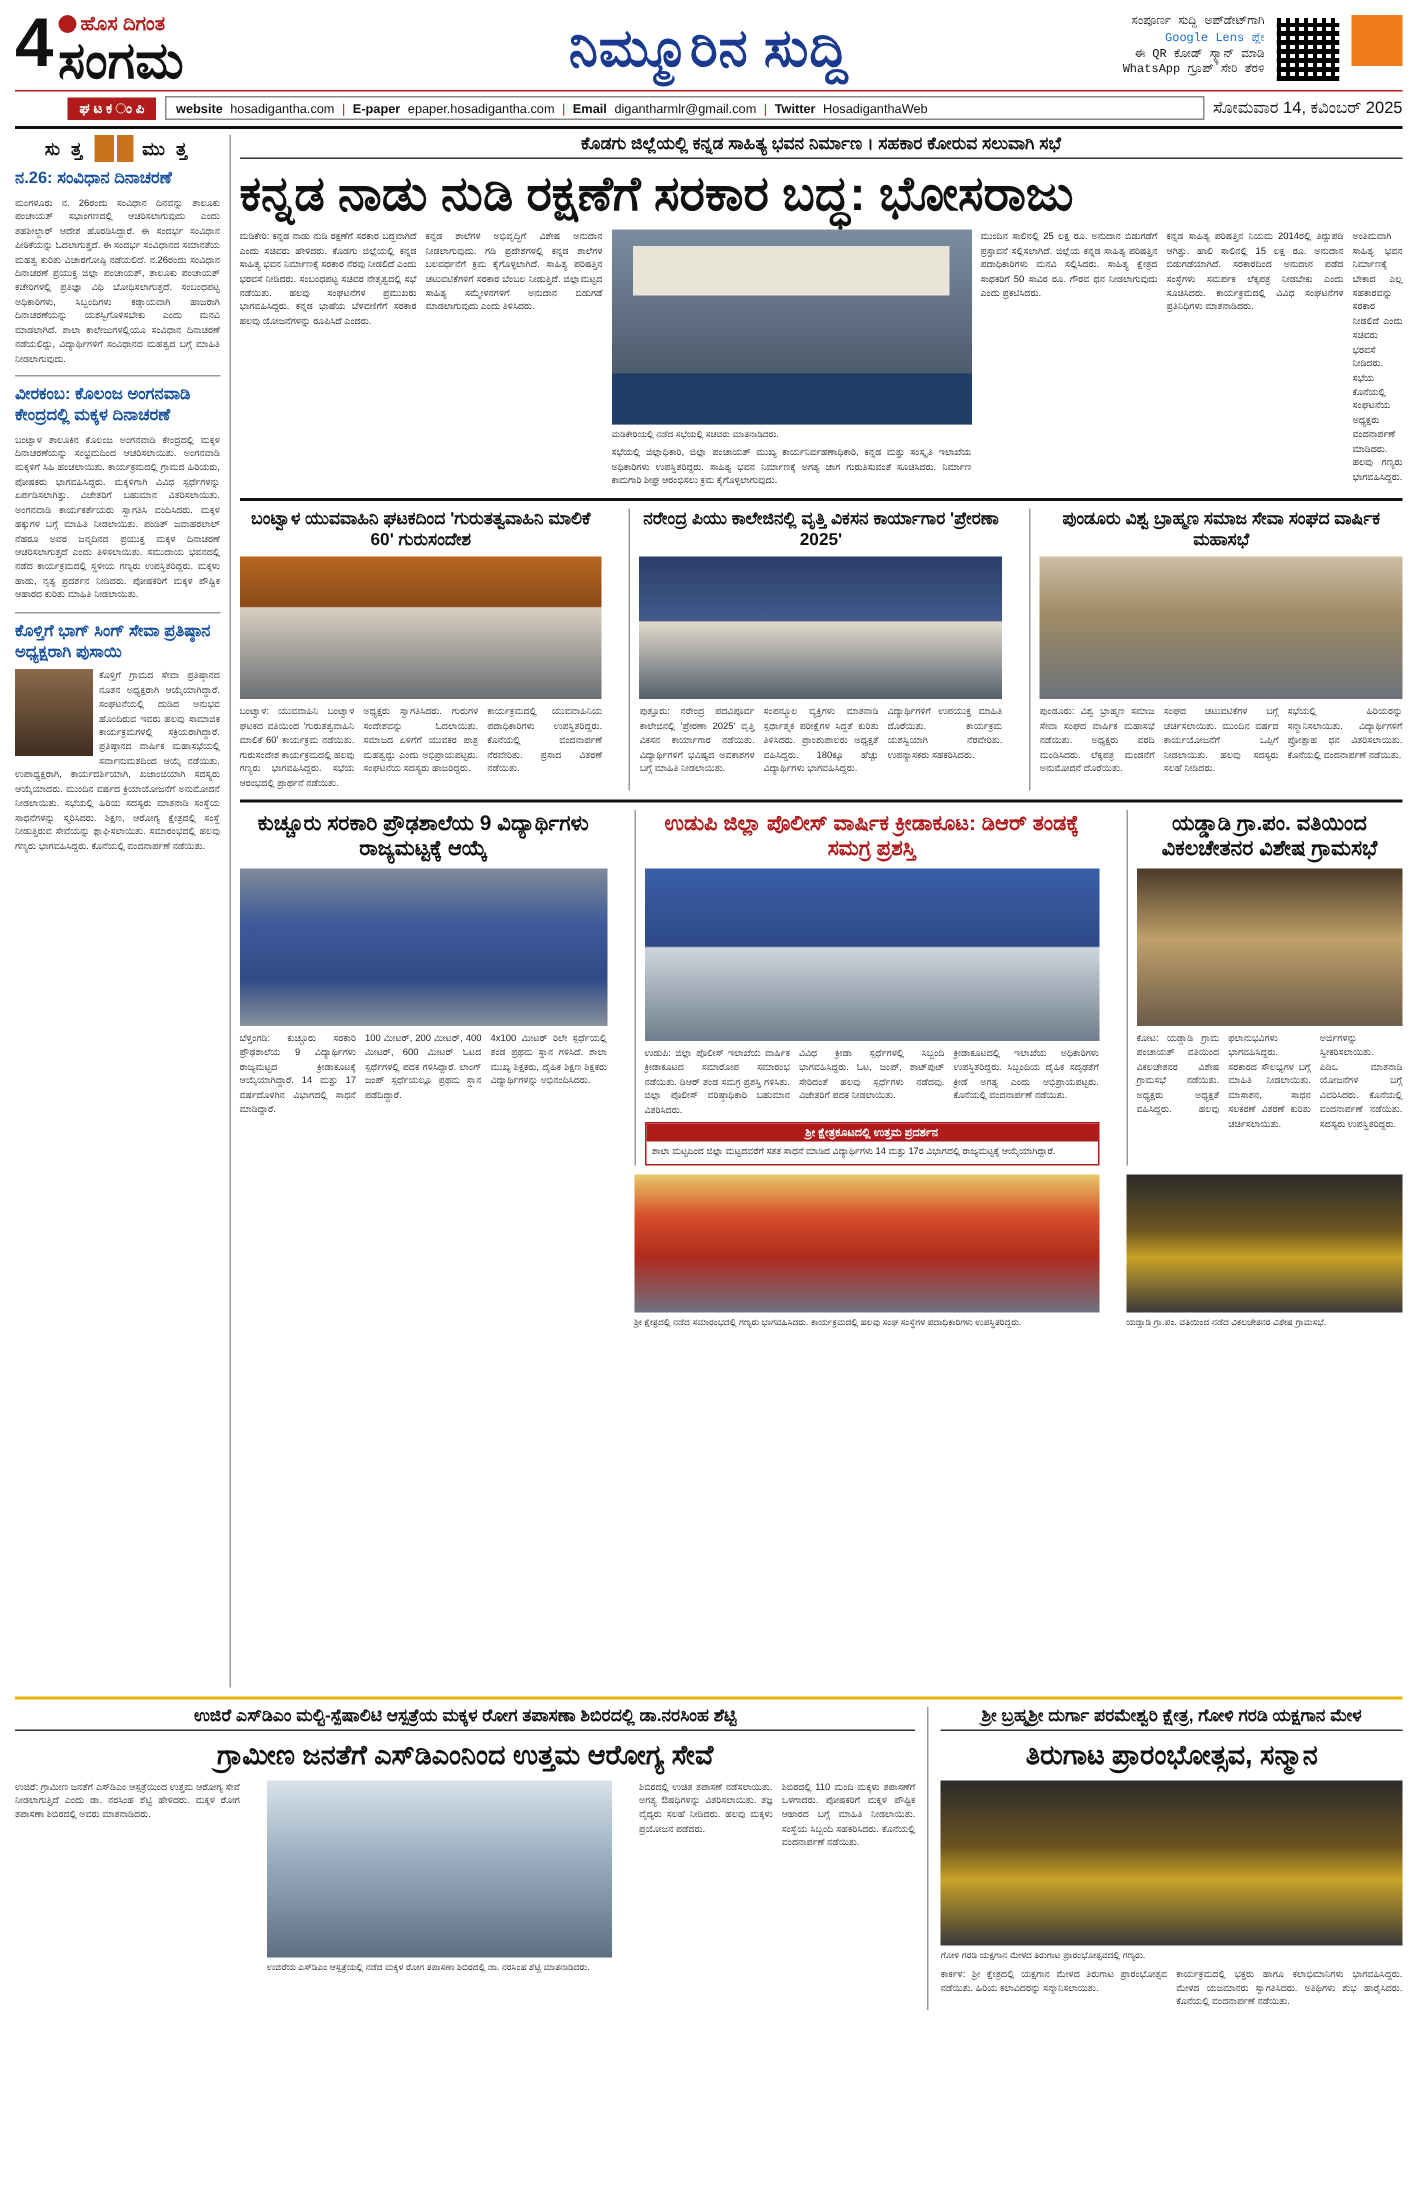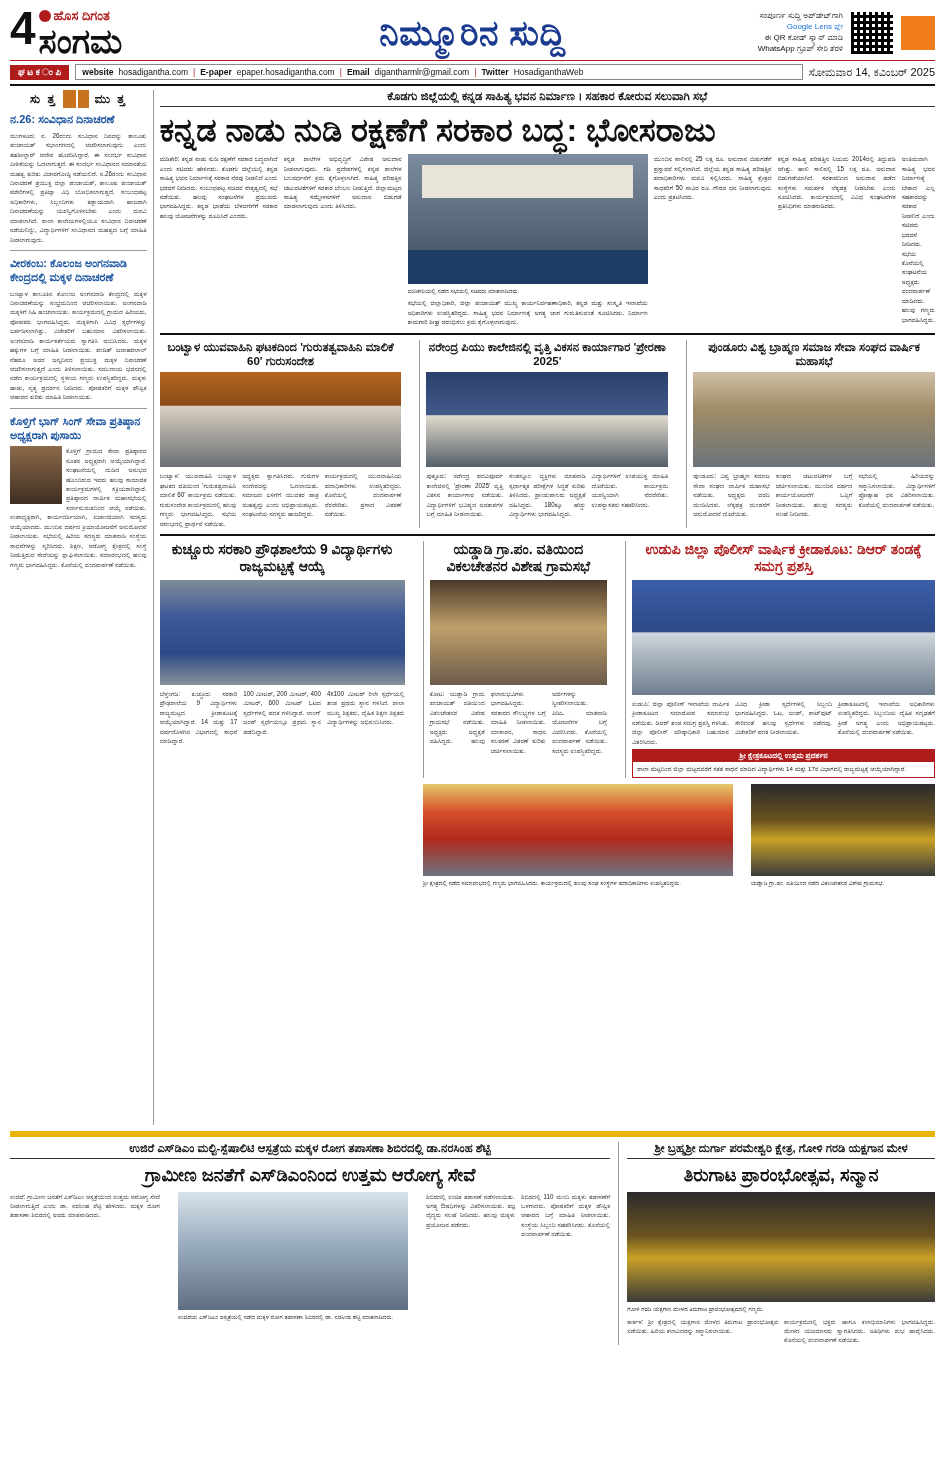--- a/index.html
+++ b/index.html
@@ -17,30 +17,30 @@
   .masthead { display:flex; align-items:center; border-bottom:1px solid #b01c1c; padding-bottom:2px; }
   .mh-left { width: 250px; display:flex; align-items:flex-start; }
   .mh-num { font-size: 46px; font-weight: 700; color:#111; line-height: 0.9; letter-spacing: -1px; }
   .mh-left-txt { margin-left: 4px; }
   .mh-brandrow { display:flex; align-items:center; gap:3px; }
   .mh-flower { width:12px; height:12px; border-radius:50%; background:#b01c1c; display:inline-block; }
   .mh-brand { color:#b01c1c; font-size:13px; font-weight:700; }
   .mh-sangama { font-size: 34px; font-weight: 700; color:#111; line-height: 1; }
   .mh-center { flex:1; text-align:center; }
   .mh-title { font-size: 35px; font-weight:700; color:#1a3a8f; letter-spacing:0.5px; }
-  .mh-right { width: 250px; display:flex; align-items:center; justify-content:flex-end; gap:6px; }
+  .mh-right { width: 250px; display:flex; align-items:flex-start; justify-content:flex-end; gap:6px;font-family:Liberation Mono, monospace; }
   .mh-qr-txt { font-size: 8px; line-height: 1.35; text-align:right; color:#111; }
   .mh-qr-txt .g { color:#1a6fd4; }
   .qr { width: 46px; height: 46px; background:
       repeating-linear-gradient(0deg,#000 0 3px,#fff 3px 6px),
       repeating-linear-gradient(90deg,#000 0 3px,transparent 3px 6px);
     background-blend-mode: multiply; border:2px solid #fff; }
   .orangebox { width: 34px; height: 34px; background:#f07c1b; }
 
-  .infobar { display:flex; align-items:center; gap:6px; margin-top:3px; font-size:8.5px; }
+  .infobar { display:flex; align-items:center; gap:6px; margin-top:3px; font-size:8.5px;margin-left:35px; }
   .infobar .tag { background:#b01c1c; color:#fff; padding:2px 8px; font-size:9px; font-weight:700; }
   .infobar .mid { flex:1; border:1px solid #888; padding:2px 6px; display:flex; gap:5px; flex-wrap:nowrap; overflow:hidden; }
   .infobar .mid b { font-weight:700; }
   .infobar .sep { color:#b01c1c; }
   .infobar .date { font-size:11px; white-space:nowrap; }
 
   .rule { border-top:2px solid #111; margin-top:4px; }
 
   
   .cols { display:flex; gap:6px; margin-top:4px; height: 1035px; }
@@ -89,21 +89,21 @@
   .ph.stagegold { background: linear-gradient(180deg,#2b2b2b 0%,#6b5420 40%,#c9a227 60%,#3a3a3a 100%); }
   .ph.award { background: linear-gradient(180deg,#4a3a2a 0%,#c0a06a 45%,#6b5b4a 100%); }
 
   .two-col { column-count:2; column-gap:6px; }
   .three-col { column-count:3; column-gap:6px; }
 
   .boxnote { border:1px solid #b01c1c; padding:3px 4px; margin-top:3px; }
   .boxnote .bt { background:#b01c1c; color:#fff; font-size:7.5px; font-weight:700; text-align:center; padding:1px 2px; margin:-3px -4px 3px; }
   .boxnote .bx { font-size:6.2px; line-height:1.45; text-align:justify; }
 
-  .bottom { border-top:6px solid #eab308; margin-top:6px; padding-top:5px; display:flex; gap:8px; }
+  .bottom { border-top:2px solid #eab308; margin-top:6px; padding-top:5px; display:flex; gap:8px; }
   .b-left { flex: 1.95; }
   .b-right { flex: 1; border-left:1px solid #999; padding-left:8px; }
   .mini-cap { font-size:6px; line-height:1.35; text-align:justify; margin-top:3px; }
   .portrait { width:52px; height:58px; background:linear-gradient(180deg,#8b6a4a,#3f2e22); float:left; margin:0 4px 2px 0; }
 </style>
 </head>
 <body>
 
 <div class="page">
 
@@ -243,41 +243,41 @@
         <div style="width:245px">
           <div class="sec-head mid">ಕುಚ್ಚೂರು ಸರಕಾರಿ ಪ್ರೌಢಶಾಲೆಯ 9 ವಿದ್ಯಾರ್ಥಿಗಳು ರಾಜ್ಯಮಟ್ಟಕ್ಕೆ ಆಯ್ಕೆ</div>
           <div class="ph school" style="height:105px;margin-top:4px"></div>
           <div class="three-col" style="margin-top:4px">
             <div class="body-txt">ಬೆಳ್ತಂಗಡಿ: ಕುಚ್ಚೂರು ಸರಕಾರಿ ಪ್ರೌಢಶಾಲೆಯ 9 ವಿದ್ಯಾರ್ಥಿಗಳು ರಾಜ್ಯಮಟ್ಟದ ಕ್ರೀಡಾಕೂಟಕ್ಕೆ ಆಯ್ಕೆಯಾಗಿದ್ದಾರೆ. 14 ಮತ್ತು 17 ವರ್ಷದೊಳಗಿನ ವಿಭಾಗದಲ್ಲಿ ಸಾಧನೆ ಮಾಡಿದ್ದಾರೆ.</div>
             <div class="body-txt">100 ಮೀಟರ್, 200 ಮೀಟರ್, 400 ಮೀಟರ್, 600 ಮೀಟರ್ ಓಟದ ಸ್ಪರ್ಧೆಗಳಲ್ಲಿ ಪದಕ ಗಳಿಸಿದ್ದಾರೆ. ಲಾಂಗ್ ಜಂಪ್ ಸ್ಪರ್ಧೆಯಲ್ಲೂ ಪ್ರಥಮ ಸ್ಥಾನ ಪಡೆದಿದ್ದಾರೆ.</div>
             <div class="body-txt">4x100 ಮೀಟರ್ ರಿಲೇ ಸ್ಪರ್ಧೆಯಲ್ಲಿ ತಂಡ ಪ್ರಥಮ ಸ್ಥಾನ ಗಳಿಸಿದೆ. ಶಾಲಾ ಮುಖ್ಯ ಶಿಕ್ಷಕರು, ದೈಹಿಕ ಶಿಕ್ಷಣ ಶಿಕ್ಷಕರು ವಿದ್ಯಾರ್ಥಿಗಳನ್ನು ಅಭಿನಂದಿಸಿದರು.</div>
           </div>
         </div>
 
+        <div class="vsep" style="width:310px">
+          <div class="sec-head red mid">ಉಡುಪಿ ಜಿಲ್ಲಾ ಪೊಲೀಸ್ ವಾರ್ಷಿಕ ಕ್ರೀಡಾಕೂಟ: ಡಿಆರ್ ತಂಡಕ್ಕೆ ಸಮಗ್ರ ಪ್ರಶಸ್ತಿ</div>
+          <div class="ph sport" style="height:115px;margin-top:4px"></div>
+          <div class="three-col" style="margin-top:4px">
+            <div class="body-txt">ಉಡುಪಿ: ಜಿಲ್ಲಾ ಪೊಲೀಸ್ ಇಲಾಖೆಯ ವಾರ್ಷಿಕ ಕ್ರೀಡಾಕೂಟದ ಸಮಾರೋಪ ಸಮಾರಂಭ ನಡೆಯಿತು. ಡಿಆರ್ ತಂಡ ಸಮಗ್ರ ಪ್ರಶಸ್ತಿ ಗಳಿಸಿತು. ಜಿಲ್ಲಾ ಪೊಲೀಸ್ ವರಿಷ್ಠಾಧಿಕಾರಿ ಬಹುಮಾನ ವಿತರಿಸಿದರು.</div>
+            <div class="body-txt">ವಿವಿಧ ಕ್ರೀಡಾ ಸ್ಪರ್ಧೆಗಳಲ್ಲಿ ಸಿಬ್ಬಂದಿ ಭಾಗವಹಿಸಿದ್ದರು. ಓಟ, ಜಂಪ್, ಶಾಟ್‌ಪುಟ್ ಸೇರಿದಂತೆ ಹಲವು ಸ್ಪರ್ಧೆಗಳು ನಡೆದವು. ವಿಜೇತರಿಗೆ ಪದಕ ನೀಡಲಾಯಿತು.</div>
+            <div class="body-txt">ಕ್ರೀಡಾಕೂಟದಲ್ಲಿ ಇಲಾಖೆಯ ಅಧಿಕಾರಿಗಳು ಉಪಸ್ಥಿತರಿದ್ದರು. ಸಿಬ್ಬಂದಿಯ ದೈಹಿಕ ಸದೃಢತೆಗೆ ಕ್ರೀಡೆ ಅಗತ್ಯ ಎಂದು ಅಭಿಪ್ರಾಯಪಟ್ಟರು. ಕೊನೆಯಲ್ಲಿ ವಂದನಾರ್ಪಣೆ ನಡೆಯಿತು.</div>
+          </div>
+          <div class="boxnote">
+            <div class="bt">ಶ್ರೀ ಕ್ಷೇತ್ರಕೂಟದಲ್ಲಿ ಉತ್ತಮ ಪ್ರದರ್ಶನ</div>
+            <div class="bx">ಶಾಲಾ ಮಟ್ಟದಿಂದ ಜಿಲ್ಲಾ ಮಟ್ಟದವರೆಗೆ ಸತತ ಸಾಧನೆ ಮಾಡಿದ ವಿದ್ಯಾರ್ಥಿಗಳು 14 ಮತ್ತು 17ರ ವಿಭಾಗದಲ್ಲಿ ರಾಜ್ಯಮಟ್ಟಕ್ಕೆ ಆಯ್ಕೆಯಾಗಿದ್ದಾರೆ.</div>
+          </div>
+        </div>
+
         <div class="vsep" style="flex:1">
           <div class="sec-head mid">ಯಡ್ಡಾಡಿ ಗ್ರಾ.ಪಂ. ವತಿಯಿಂದ ವಿಕಲಚೇತನರ ವಿಶೇಷ ಗ್ರಾಮಸಭೆ</div>
           <div class="ph award" style="height:105px;margin-top:4px"></div>
           <div class="three-col" style="margin-top:4px">
             <div class="body-txt">ಕೋಟ: ಯಡ್ಡಾಡಿ ಗ್ರಾಮ ಪಂಚಾಯತ್ ವತಿಯಿಂದ ವಿಕಲಚೇತನರ ವಿಶೇಷ ಗ್ರಾಮಸಭೆ ನಡೆಯಿತು. ಅಧ್ಯಕ್ಷರು ಅಧ್ಯಕ್ಷತೆ ವಹಿಸಿದ್ದರು. ಹಲವು ಫಲಾನುಭವಿಗಳು ಭಾಗವಹಿಸಿದ್ದರು.</div>
             <div class="body-txt">ಸರಕಾರದ ಸೌಲಭ್ಯಗಳ ಬಗ್ಗೆ ಮಾಹಿತಿ ನೀಡಲಾಯಿತು. ಮಾಸಾಶನ, ಸಾಧನ ಸಲಕರಣೆ ವಿತರಣೆ ಕುರಿತು ಚರ್ಚಿಸಲಾಯಿತು. ಅರ್ಜಿಗಳನ್ನು ಸ್ವೀಕರಿಸಲಾಯಿತು.</div>
             <div class="body-txt">ಪಿಡಿಒ ಮಾತನಾಡಿ ಯೋಜನೆಗಳ ಬಗ್ಗೆ ವಿವರಿಸಿದರು. ಕೊನೆಯಲ್ಲಿ ವಂದನಾರ್ಪಣೆ ನಡೆಯಿತು. ಸದಸ್ಯರು ಉಪಸ್ಥಿತರಿದ್ದರು.</div>
-          </div>
-        </div>
-
-        <div class="vsep" style="width:310px">
-          <div class="sec-head red mid">ಉಡುಪಿ ಜಿಲ್ಲಾ ಪೊಲೀಸ್ ವಾರ್ಷಿಕ ಕ್ರೀಡಾಕೂಟ: ಡಿಆರ್ ತಂಡಕ್ಕೆ ಸಮಗ್ರ ಪ್ರಶಸ್ತಿ</div>
-          <div class="ph sport" style="height:115px;margin-top:4px"></div>
-          <div class="three-col" style="margin-top:4px">
-            <div class="body-txt">ಉಡುಪಿ: ಜಿಲ್ಲಾ ಪೊಲೀಸ್ ಇಲಾಖೆಯ ವಾರ್ಷಿಕ ಕ್ರೀಡಾಕೂಟದ ಸಮಾರೋಪ ಸಮಾರಂಭ ನಡೆಯಿತು. ಡಿಆರ್ ತಂಡ ಸಮಗ್ರ ಪ್ರಶಸ್ತಿ ಗಳಿಸಿತು. ಜಿಲ್ಲಾ ಪೊಲೀಸ್ ವರಿಷ್ಠಾಧಿಕಾರಿ ಬಹುಮಾನ ವಿತರಿಸಿದರು.</div>
-            <div class="body-txt">ವಿವಿಧ ಕ್ರೀಡಾ ಸ್ಪರ್ಧೆಗಳಲ್ಲಿ ಸಿಬ್ಬಂದಿ ಭಾಗವಹಿಸಿದ್ದರು. ಓಟ, ಜಂಪ್, ಶಾಟ್‌ಪುಟ್ ಸೇರಿದಂತೆ ಹಲವು ಸ್ಪರ್ಧೆಗಳು ನಡೆದವು. ವಿಜೇತರಿಗೆ ಪದಕ ನೀಡಲಾಯಿತು.</div>
-            <div class="body-txt">ಕ್ರೀಡಾಕೂಟದಲ್ಲಿ ಇಲಾಖೆಯ ಅಧಿಕಾರಿಗಳು ಉಪಸ್ಥಿತರಿದ್ದರು. ಸಿಬ್ಬಂದಿಯ ದೈಹಿಕ ಸದೃಢತೆಗೆ ಕ್ರೀಡೆ ಅಗತ್ಯ ಎಂದು ಅಭಿಪ್ರಾಯಪಟ್ಟರು. ಕೊನೆಯಲ್ಲಿ ವಂದನಾರ್ಪಣೆ ನಡೆಯಿತು.</div>
-          </div>
-          <div class="boxnote">
-            <div class="bt">ಶ್ರೀ ಕ್ಷೇತ್ರಕೂಟದಲ್ಲಿ ಉತ್ತಮ ಪ್ರದರ್ಶನ</div>
-            <div class="bx">ಶಾಲಾ ಮಟ್ಟದಿಂದ ಜಿಲ್ಲಾ ಮಟ್ಟದವರೆಗೆ ಸತತ ಸಾಧನೆ ಮಾಡಿದ ವಿದ್ಯಾರ್ಥಿಗಳು 14 ಮತ್ತು 17ರ ವಿಭಾಗದಲ್ಲಿ ರಾಜ್ಯಮಟ್ಟಕ್ಕೆ ಆಯ್ಕೆಯಾಗಿದ್ದಾರೆ.</div>
           </div>
         </div>
       </div>
 
       <div class="row3" style="margin-top:6px">
         <div style="width:245px"></div>
         <div style="width:310px">
           <div class="ph banner" style="height:92px"></div>
           <div class="mini-cap">ಶ್ರೀ ಕ್ಷೇತ್ರದಲ್ಲಿ ನಡೆದ ಸಮಾರಂಭದಲ್ಲಿ ಗಣ್ಯರು ಭಾಗವಹಿಸಿದರು. ಕಾರ್ಯಕ್ರಮದಲ್ಲಿ ಹಲವು ಸಂಘ ಸಂಸ್ಥೆಗಳ ಪದಾಧಿಕಾರಿಗಳು ಉಪಸ್ಥಿತರಿದ್ದರು.</div>
         </div>

